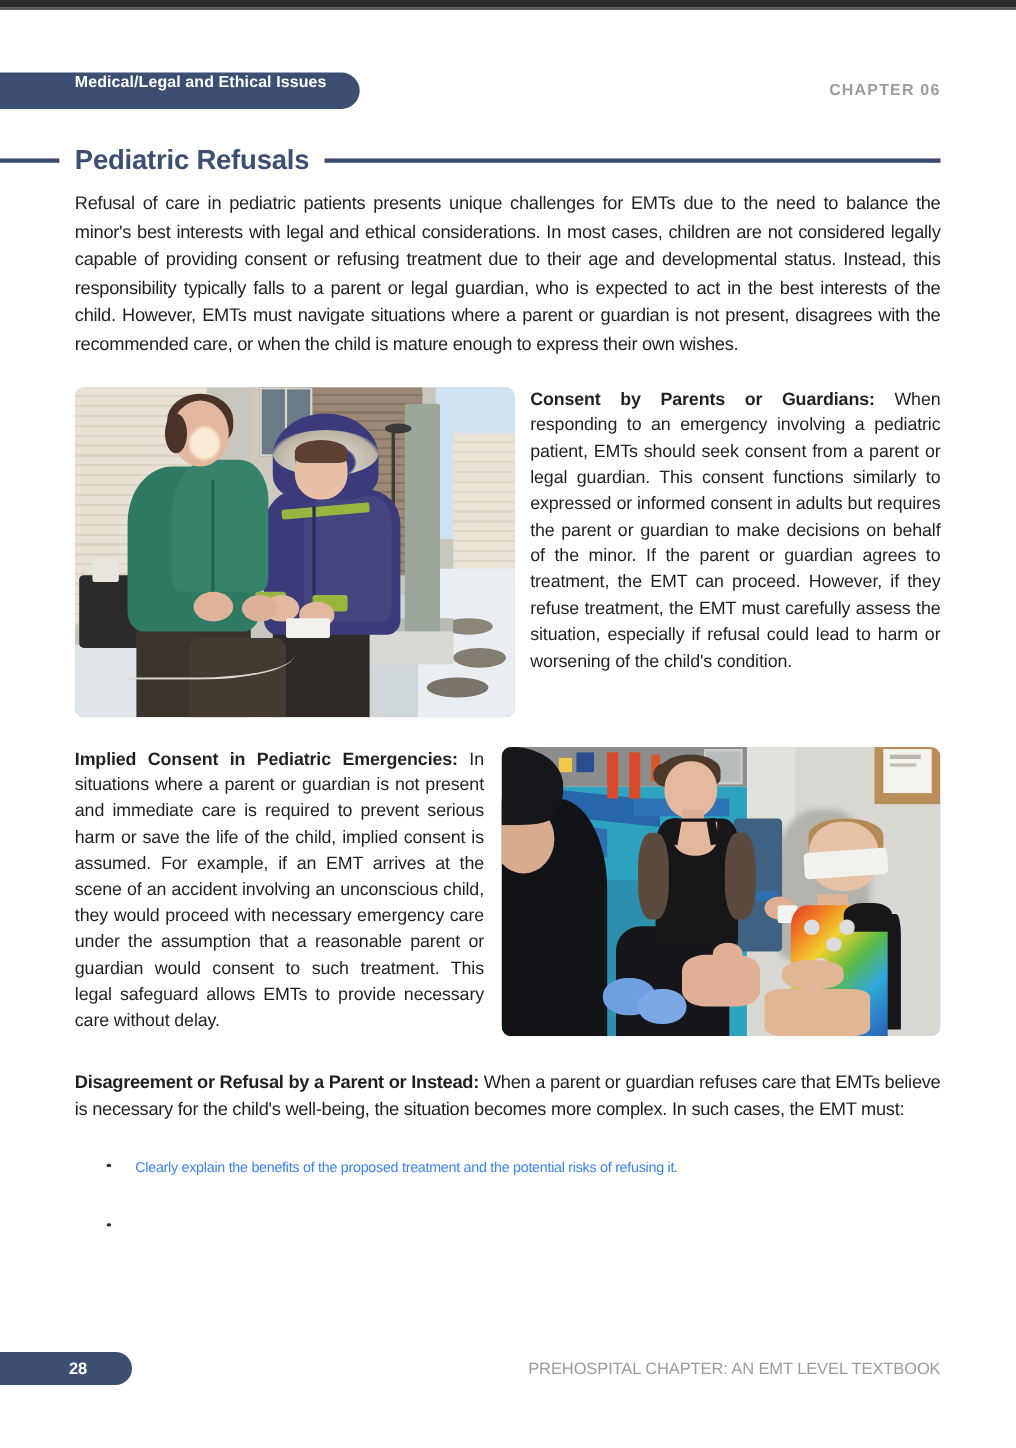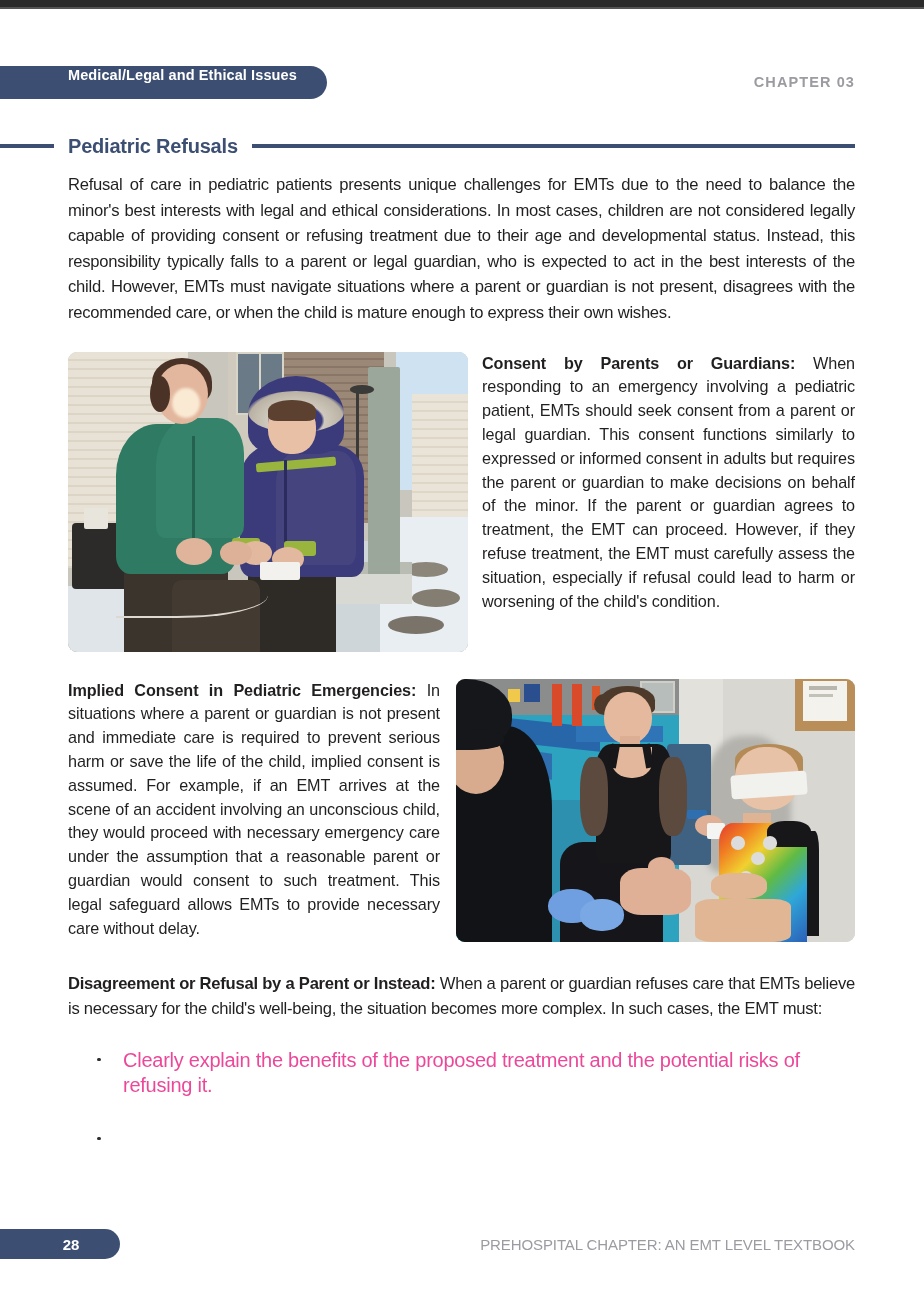--- a/index.html
+++ b/index.html
@@ -74,21 +74,21 @@
     align-items: center;
   }
   .rule-left {
     width: 54px;
     height: 4px;
     background: #3c4f72;
     flex: 0 0 auto;
   }
   .page-title {
     color: #3c4f72;
-    font-size: 20px;
+    font-size: 25px;
     font-weight: bold;
     letter-spacing: -0.2px;
     white-space: nowrap;
     padding: 0 14px 0 14px;
     flex: 0 0 auto;
   }
   .rule-right {
     height: 4px;
     background: #3c4f72;
     flex: 1 1 auto;
@@ -150,22 +150,22 @@
 
   
   ul.bullets {
     margin: 0;
     padding: 0;
     list-style: none;
   }
   ul.bullets li {
     position: relative;
     padding-left: 55px;
-    color: #ec4899;
-    font-size: 20px;
+    color: #3b82f6;
+    font-size: 13px;
     line-height: 25px;
     letter-spacing: -0.25px;
     font-stretch: condensed;
     margin-bottom: 29px;
   }
   ul.bullets li .dot {
     position: absolute;
     left: 29px;
     top: 10px;
     width: 3.5px;
@@ -333,21 +333,21 @@
 <body>
 
 <div id="page">
 
   <div class="top-strip"></div>
   <div class="top-strip-line"></div>
 
   <div class="section-badge">
     <span class="section-badge-label">Medical/Legal and Ethical Issues</span>
   </div>
-  <div class="chapter-label">CHAPTER 03</div>
+  <div class="chapter-label">CHAPTER 06</div>
 
   <div class="title-row">
     <div class="rule-left"></div>
     <div class="page-title">Pediatric Refusals</div>
     <div class="rule-right"></div>
   </div>
 
   <div class="content">
 
     <p class="body-text">Refusal of care in pediatric patients presents unique challenges for EMTs due to the need to balance the minor's best interests with legal and ethical considerations. In most cases, children are not considered legally capable of providing consent or refusing treatment due to their age and developmental status. Instead, this responsibility typically falls to a parent or legal guardian, who is expected to act in the best interests of the child. However, EMTs must navigate situations where a parent or guardian is not present, disagrees with the recommended care, or when the child is mature enough to express their own wishes.</p>

